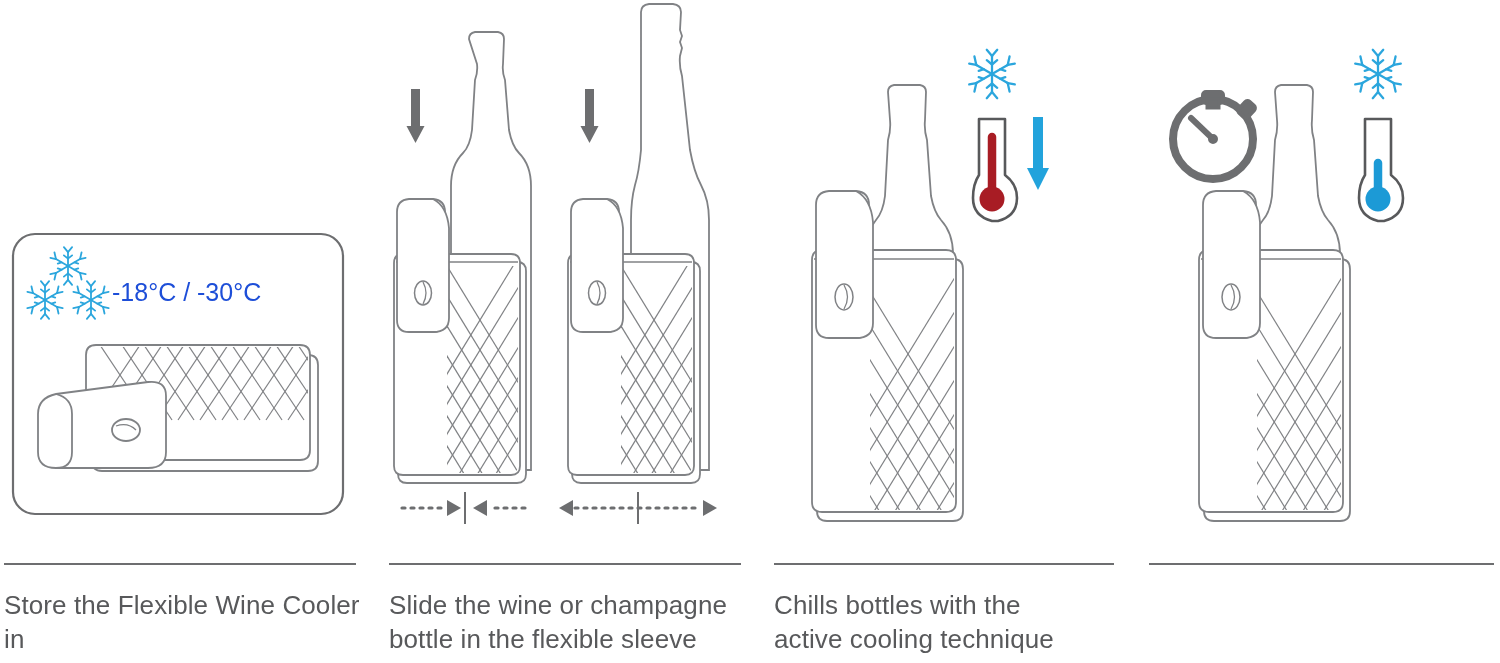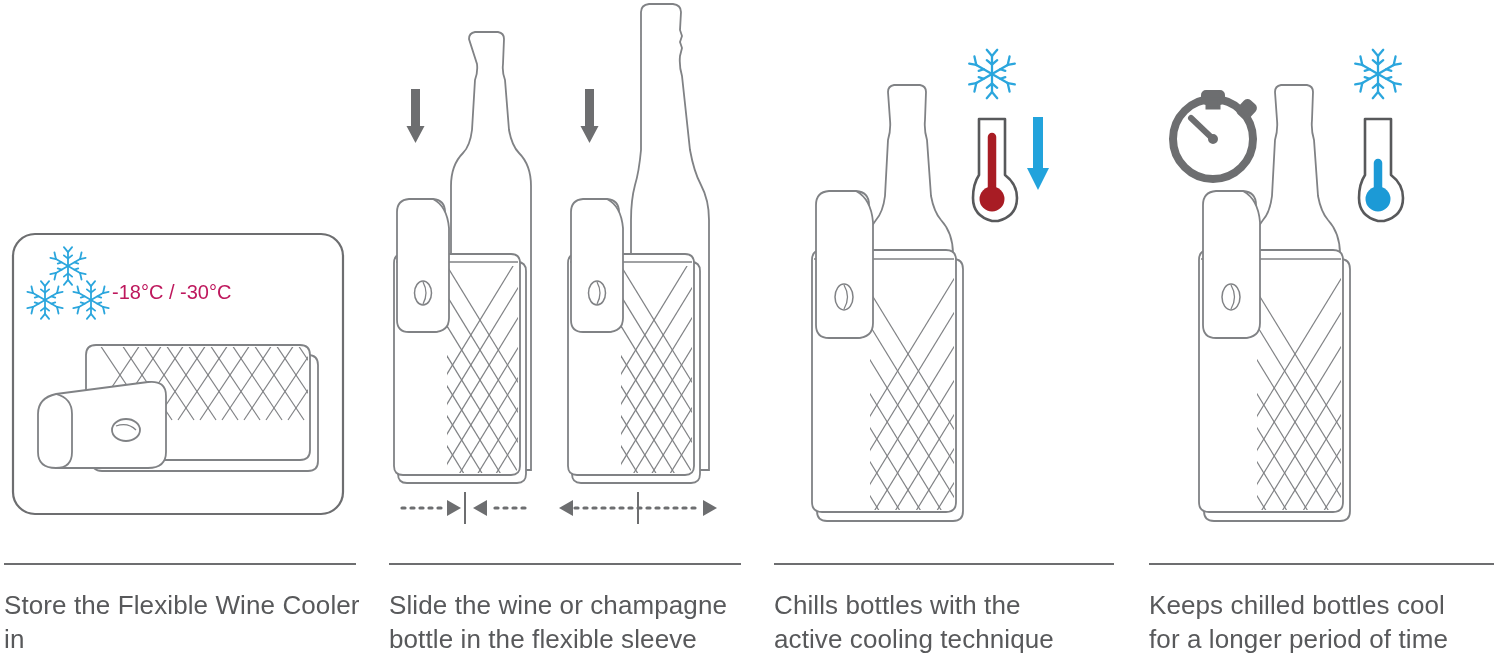--- a/index.html
+++ b/index.html
@@ -57,23 +57,23 @@
 
   #caption-1 { left: 4px;    width: 360px; }
   #caption-2 { left: 389px;  width: 360px; }
   #caption-3 { left: 774px;  width: 350px; }
   #caption-4 { left: 1149px; width: 350px; }
 
   .temp-block {
     position: absolute;
     left: 112px;
     top: 246px;
-    font-size: 20px;
+    font-size: 25px;
     line-height: 31px;
-    color: #be185d;
+    color: #1d4ed8;
     white-space: pre-line;
   }
   svg { display: block; }
 </style>
 </head>
 <body>
 
 <div class="board">
 
   <div class="panel" id="panel-1">
@@ -469,16 +469,14 @@
   <div class="divider" id="divider-2"></div>
   <div class="divider" id="divider-3"></div>
   <div class="divider" id="divider-4"></div>
 
   <div class="caption" id="caption-1">Store the Flexible Wine Cooler in
 the freezer for at least 6 hours</div>
   <div class="caption" id="caption-2">Slide the wine or champagne
 bottle in the flexible sleeve</div>
   <div class="caption" id="caption-3">Chills bottles with the
 active cooling technique</div>
-  <div class="caption" id="caption-4">Keeps chilled bottles cool
-for a longer period of time</div>
 
 </div>
 
 </body></html>

